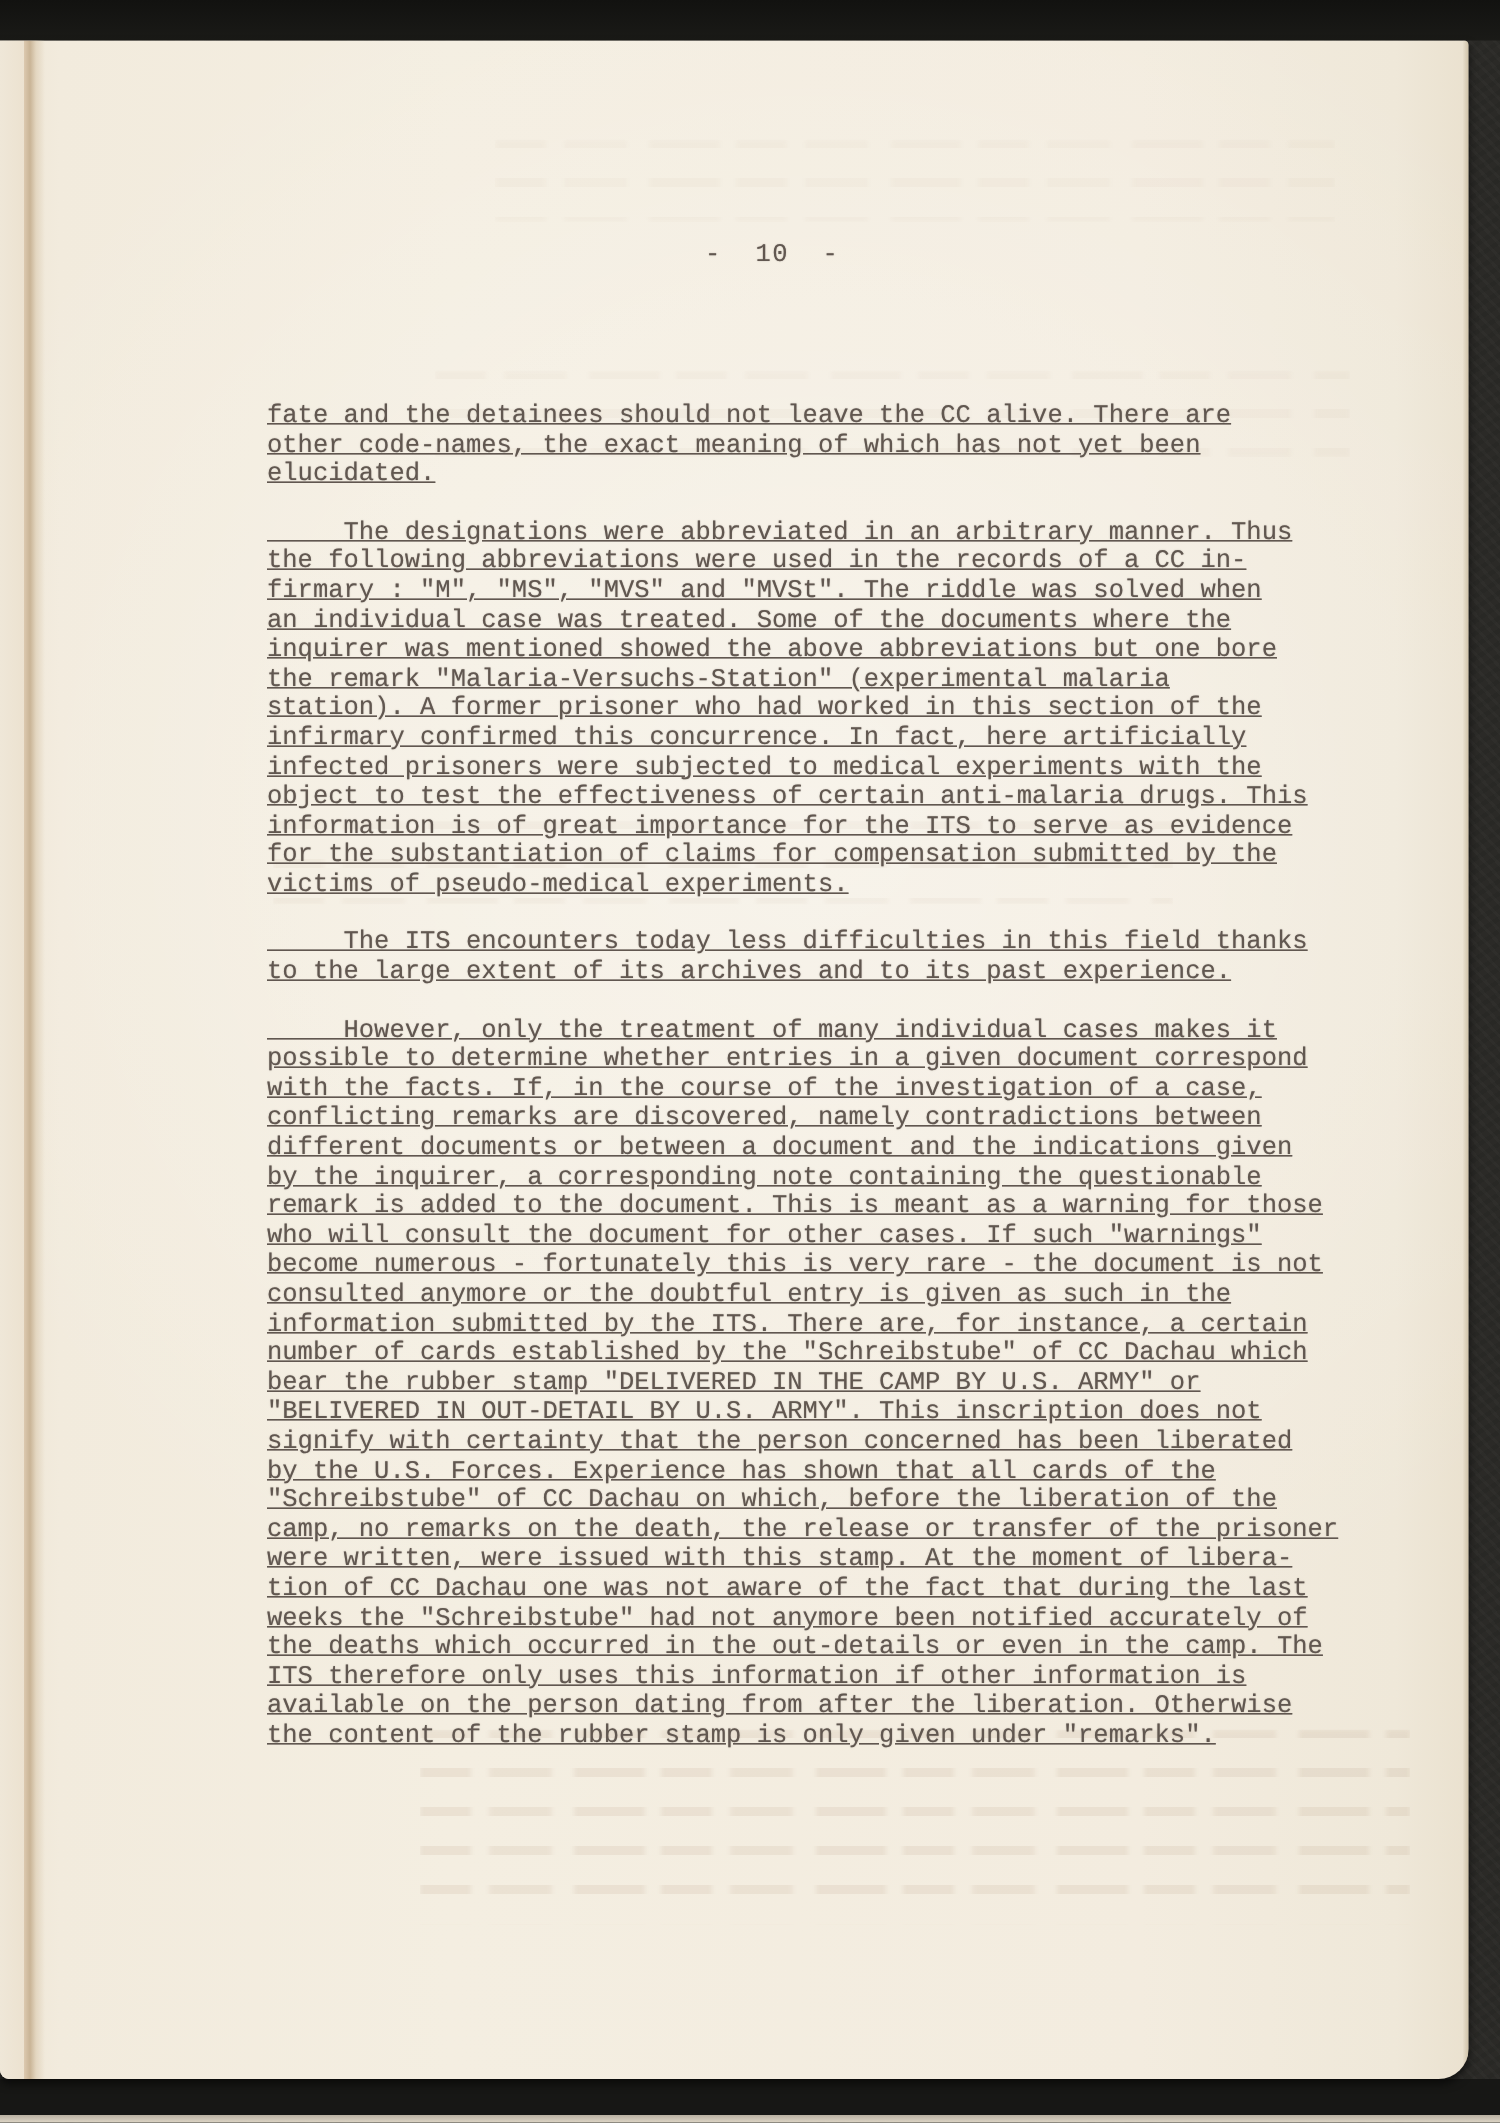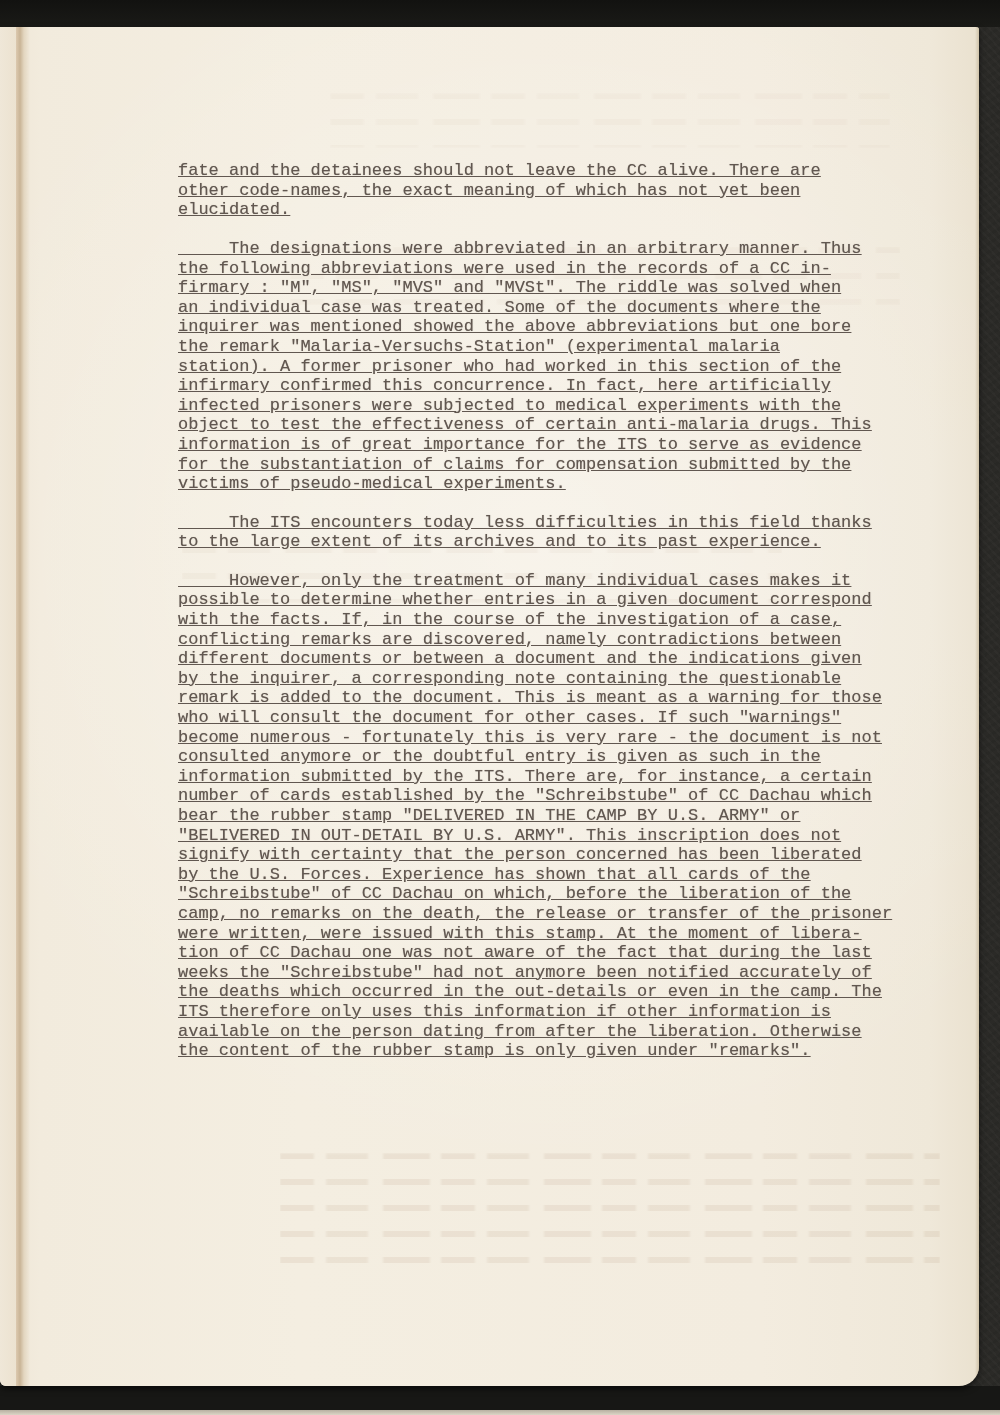--- a/index.html
+++ b/index.html
@@ -117,15 +117,16 @@
   <div class="under-edge"></div>
   <div class="gutter-crease"></div>
   <div class="page-right-edge"></div>
 
   <div class="ghost ghost-a"></div>
   <div class="ghost ghost-b"></div>
   <div class="ghost ghost-c"></div>
   <div class="ghost ghost-d"></div>
 
   <div class="content">
+    <div class="page-number">-  10  -</div>
     <div><div class="paragraph"><div class="line">fate and the detainees should not leave the CC alive. There are</div><div class="line">other code-names, the exact meaning of which has not yet been</div><div class="line">elucidated.</div></div><div class="paragraph"><div class="line">     The designations were abbreviated in an arbitrary manner. Thus</div><div class="line">the following abbreviations were used in the records of a CC in-</div><div class="line">firmary : "M", "MS", "MVS" and "MVSt". The riddle was solved when</div><div class="line">an individual case was treated. Some of the documents where the</div><div class="line">inquirer was mentioned showed the above abbreviations but one bore</div><div class="line">the remark "Malaria-Versuchs-Station" (experimental malaria</div><div class="line">station). A former prisoner who had worked in this section of the</div><div class="line">infirmary confirmed this concurrence. In fact, here artificially</div><div class="line">infected prisoners were subjected to medical experiments with the</div><div class="line">object to test the effectiveness of certain anti-malaria drugs. This</div><div class="line">information is of great importance for the ITS to serve as evidence</div><div class="line">for the substantiation of claims for compensation submitted by the</div><div class="line">victims of pseudo-medical experiments.</div></div><div class="paragraph space-before"><div class="line">     The ITS encounters today less difficulties in this field thanks</div><div class="line">to the large extent of its archives and to its past experience.</div></div><div class="paragraph"><div class="line">     However, only the treatment of many individual cases makes it</div><div class="line">possible to determine whether entries in a given document correspond</div><div class="line">with the facts. If, in the course of the investigation of a case,</div><div class="line">conflicting remarks are discovered, namely contradictions between</div><div class="line">different documents or between a document and the indications given</div><div class="line">by the inquirer, a corresponding note containing the questionable</div><div class="line">remark is added to the document. This is meant as a warning for those</div><div class="line">who will consult the document for other cases. If such "warnings"</div><div class="line">become numerous - fortunately this is very rare - the document is not</div><div class="line">consulted anymore or the doubtful entry is given as such in the</div><div class="line">information submitted by the ITS. There are, for instance, a certain</div><div class="line">number of cards established by the "Schreibstube" of CC Dachau which</div><div class="line">bear the rubber stamp "DELIVERED IN THE CAMP BY U.S. ARMY" or</div><div class="line">"BELIVERED IN OUT-DETAIL BY U.S. ARMY". This inscription does not</div><div class="line">signify with certainty that the person concerned has been liberated</div><div class="line">by the U.S. Forces. Experience has shown that all cards of the</div><div class="line">"Schreibstube" of CC Dachau on which, before the liberation of the</div><div class="line">camp, no remarks on the death, the release or transfer of the prisoner</div><div class="line">were written, were issued with this stamp. At the moment of libera-</div><div class="line">tion of CC Dachau one was not aware of the fact that during the last</div><div class="line">weeks the "Schreibstube" had not anymore been notified accurately of</div><div class="line">the deaths which occurred in the out-details or even in the camp. The</div><div class="line">ITS therefore only uses this information if other information is</div><div class="line">available on the person dating from after the liberation. Otherwise</div><div class="line">the content of the rubber stamp is only given under "remarks".</div></div></div>
   </div>
 </div>
 
 </body></html>

